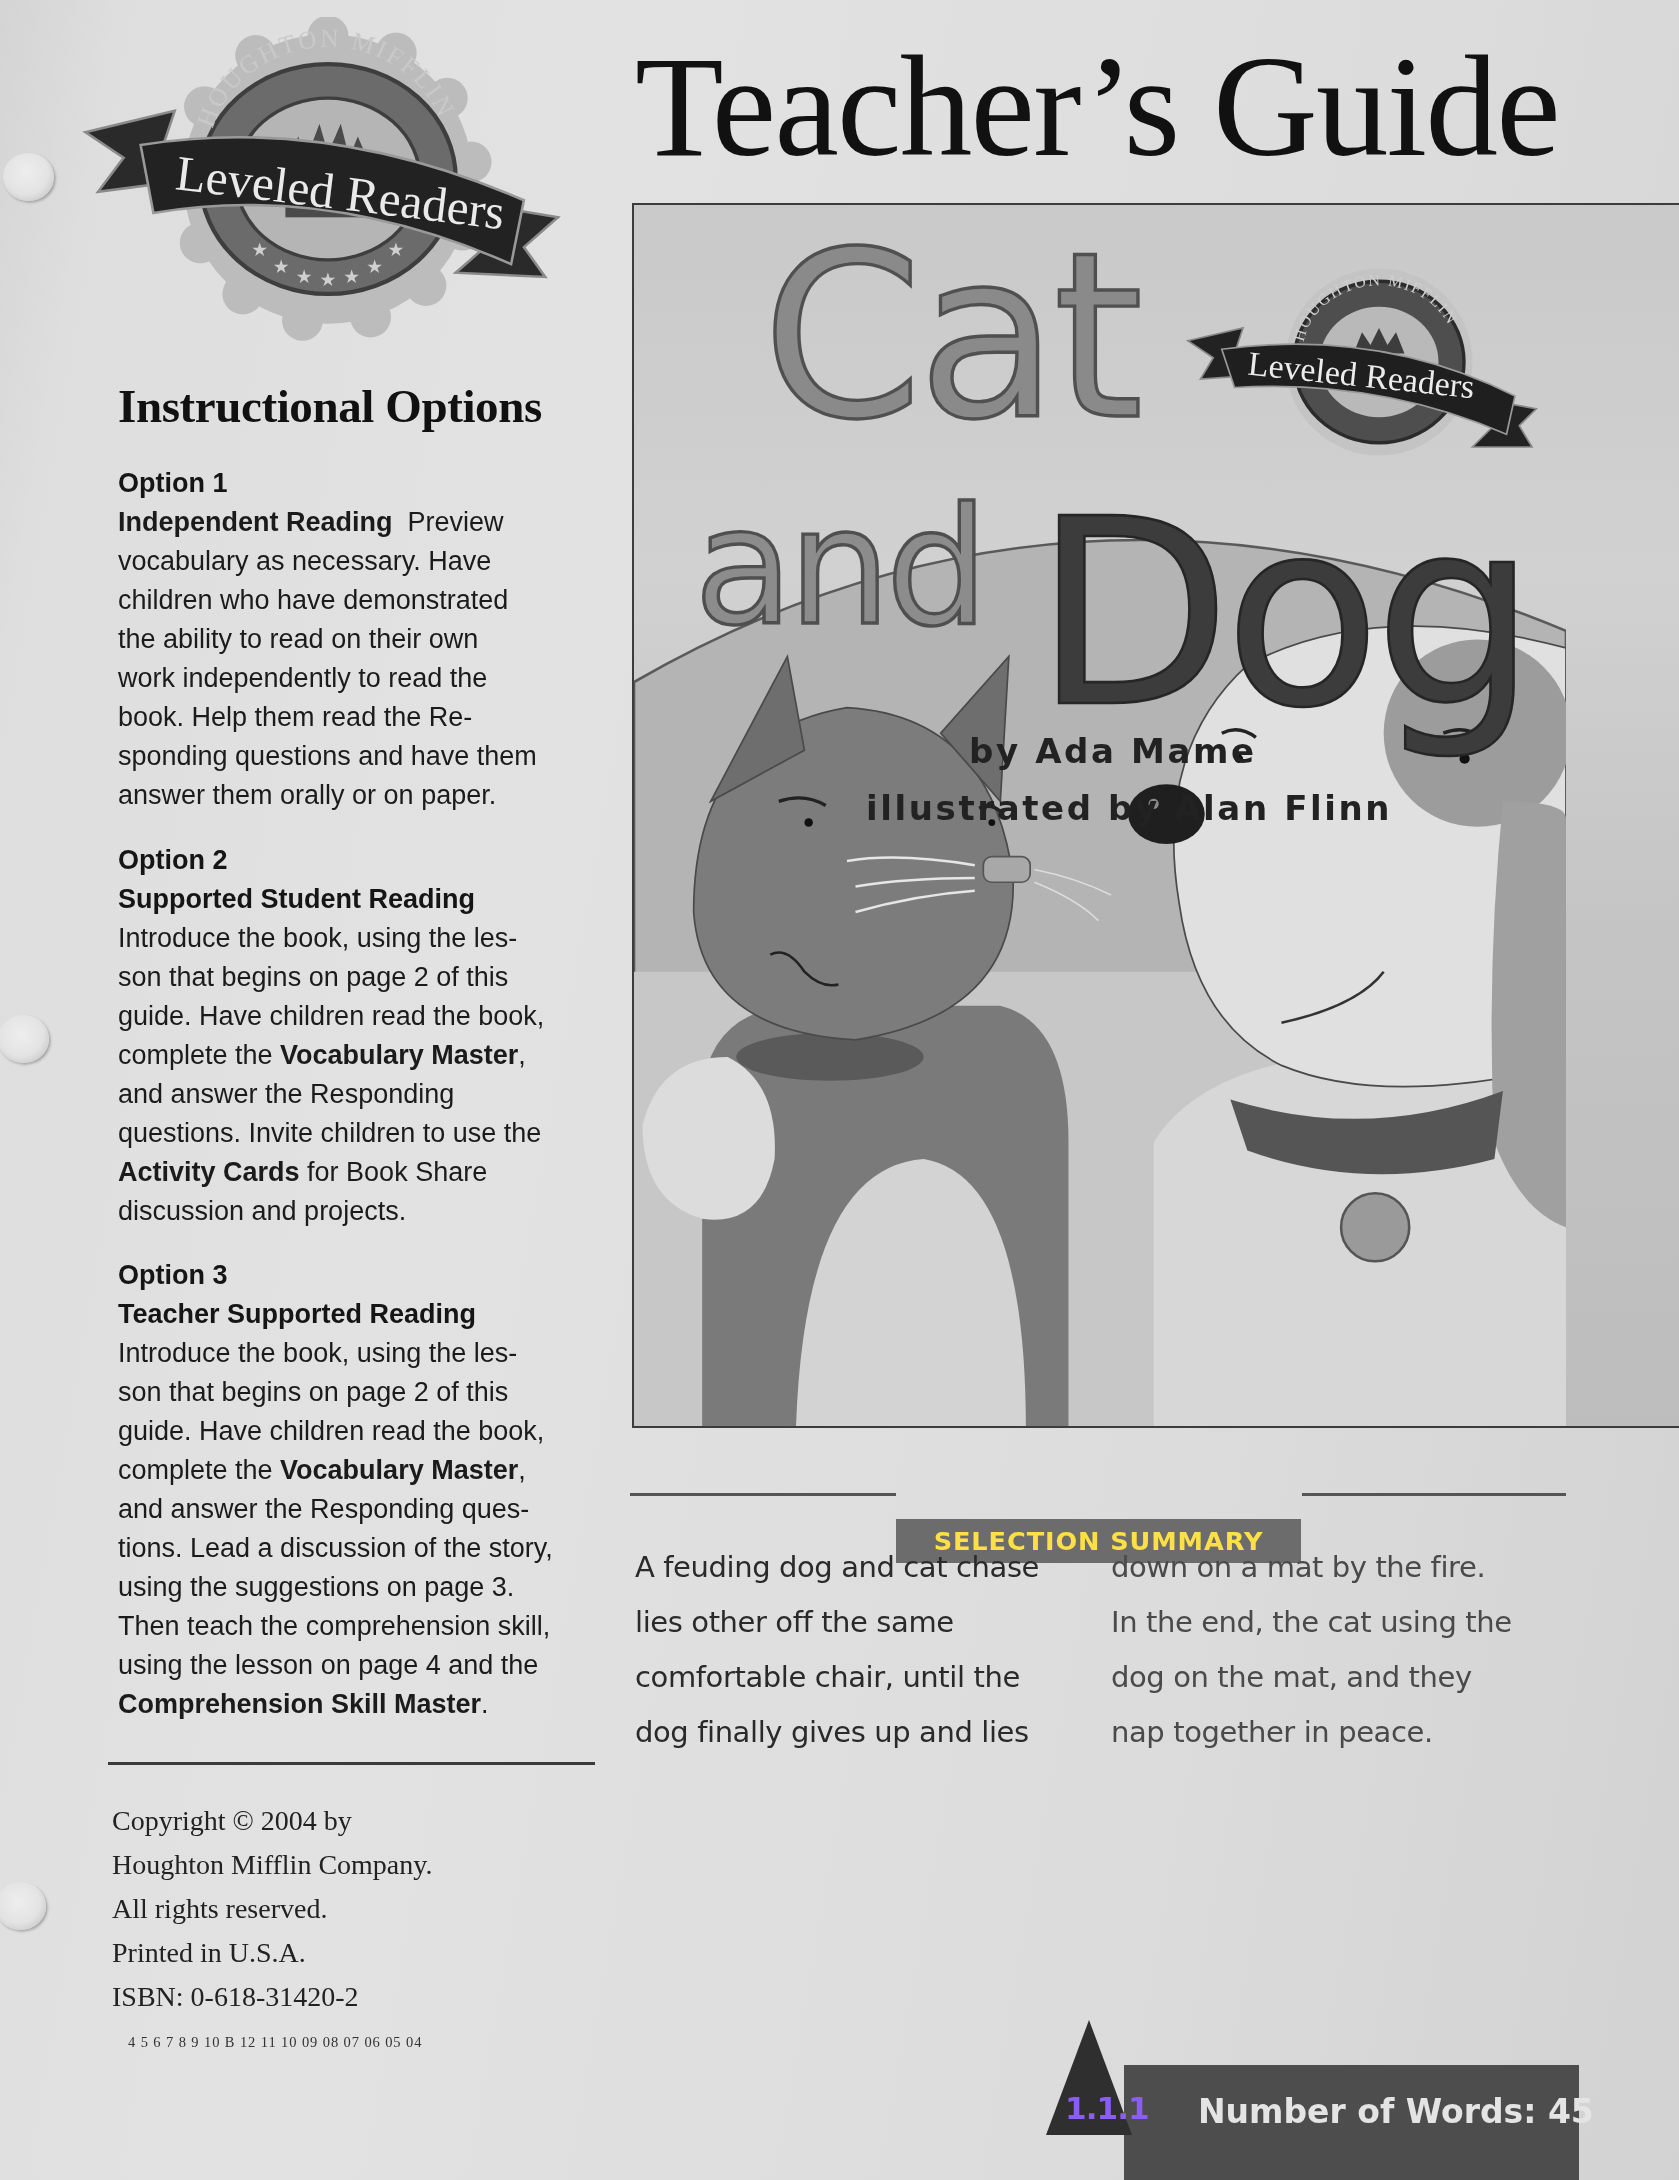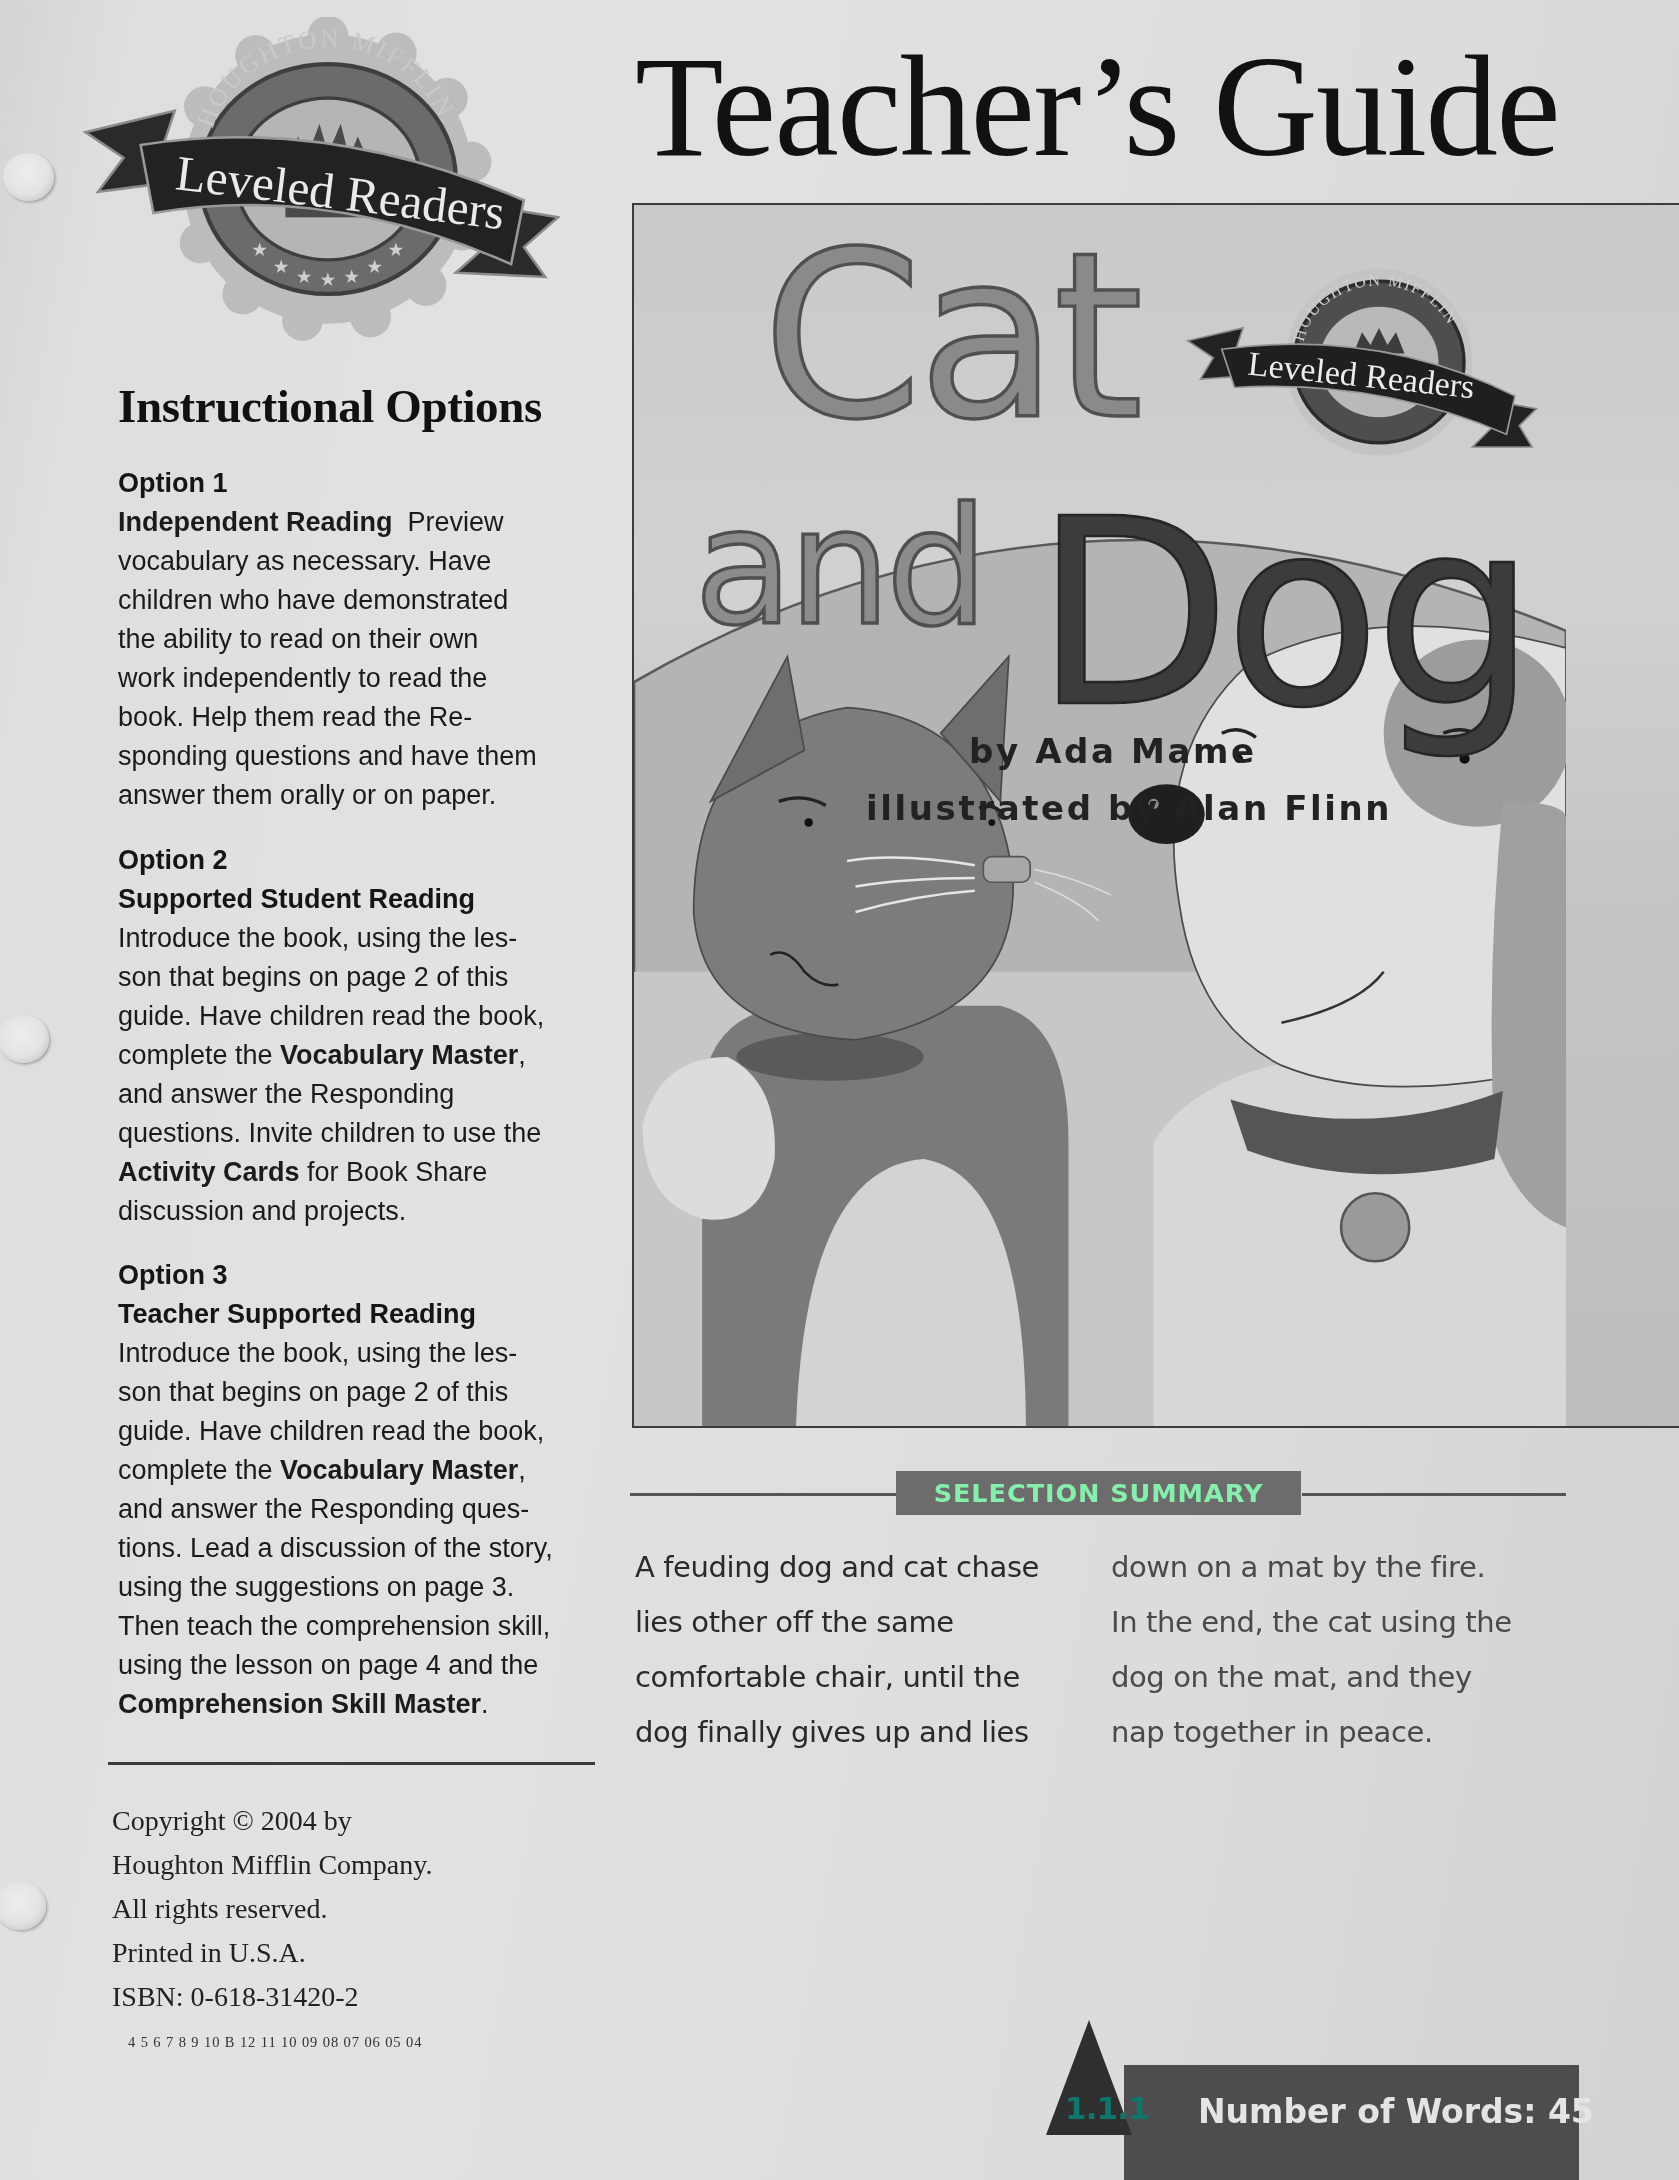--- a/index.html
+++ b/index.html
@@ -87,22 +87,22 @@
     position: absolute; left: 232px; top: 583px;
     font-family: "DejaVu Sans", sans-serif; font-weight: bold; font-size: 34px;
     letter-spacing: 2.6px; color: #222; white-space: nowrap;
   }
   .cover-badge { position: absolute; left: 549px; top: 55px; }
 
   
   .summary-rule-l { left: 630px; top: 1493px; width: 266px; height: 3.4px; background: #555; }
   .summary-rule-r { left: 1302px; top: 1493px; width: 264px; height: 3.4px; background: #555; }
   .summary-tab {
-    left: 896px; top: 1471px; width: 405px; height: 44px;
-    background: #6c6c6c; color: #86efac;
+    left: 896px; top: 1519px; width: 405px; height: 44px;
+    background: #6c6c6c; color: #fde047;
     font-family: "DejaVu Sans", sans-serif; font-weight: bold; font-size: 25.6px;
     line-height: 44px; text-align: center; letter-spacing: 0.9px;
   }
   .summary-col {
     top: 1540px; width: 460px;
     font-family: "DejaVu Sans", sans-serif; font-size: 29px; line-height: 55px;
     color: #2a2a2a; letter-spacing: -0.4px;
   }
   .summary-col.c1 { left: 635px; }
   .summary-col.c2 { left: 1111px; color: #4a4a4a; }
@@ -111,21 +111,21 @@
   .footer-tab {
     left: 1124px; top: 2065px; width: 455px; height: 119px; background: #4d4d4d;
   }
   .footer-tri {
     left: 1046px; top: 2020px; width: 0; height: 0;
     border-left: 43px solid transparent; border-right: 43px solid transparent;
     border-bottom: 115px solid #2f2f2f;
   }
   .footer-level {
     left: 1065px; top: 2090px; font-family: "DejaVu Sans", sans-serif;
-    font-weight: bold; font-size: 31px; color: #0f766e; letter-spacing: -0.9px;
+    font-weight: bold; font-size: 31px; color: #8b5cf6; letter-spacing: -0.9px;
   }
   .footer-words {
     left: 1198px; top: 2092px; font-family: "DejaVu Sans", sans-serif;
     font-weight: bold; font-size: 33px; color: #e4e4e4; white-space: nowrap;
   }
 </style>
 </head>
 <body>
 
 <div class="hole" style="left:3.4px; top:153px;"></div>

